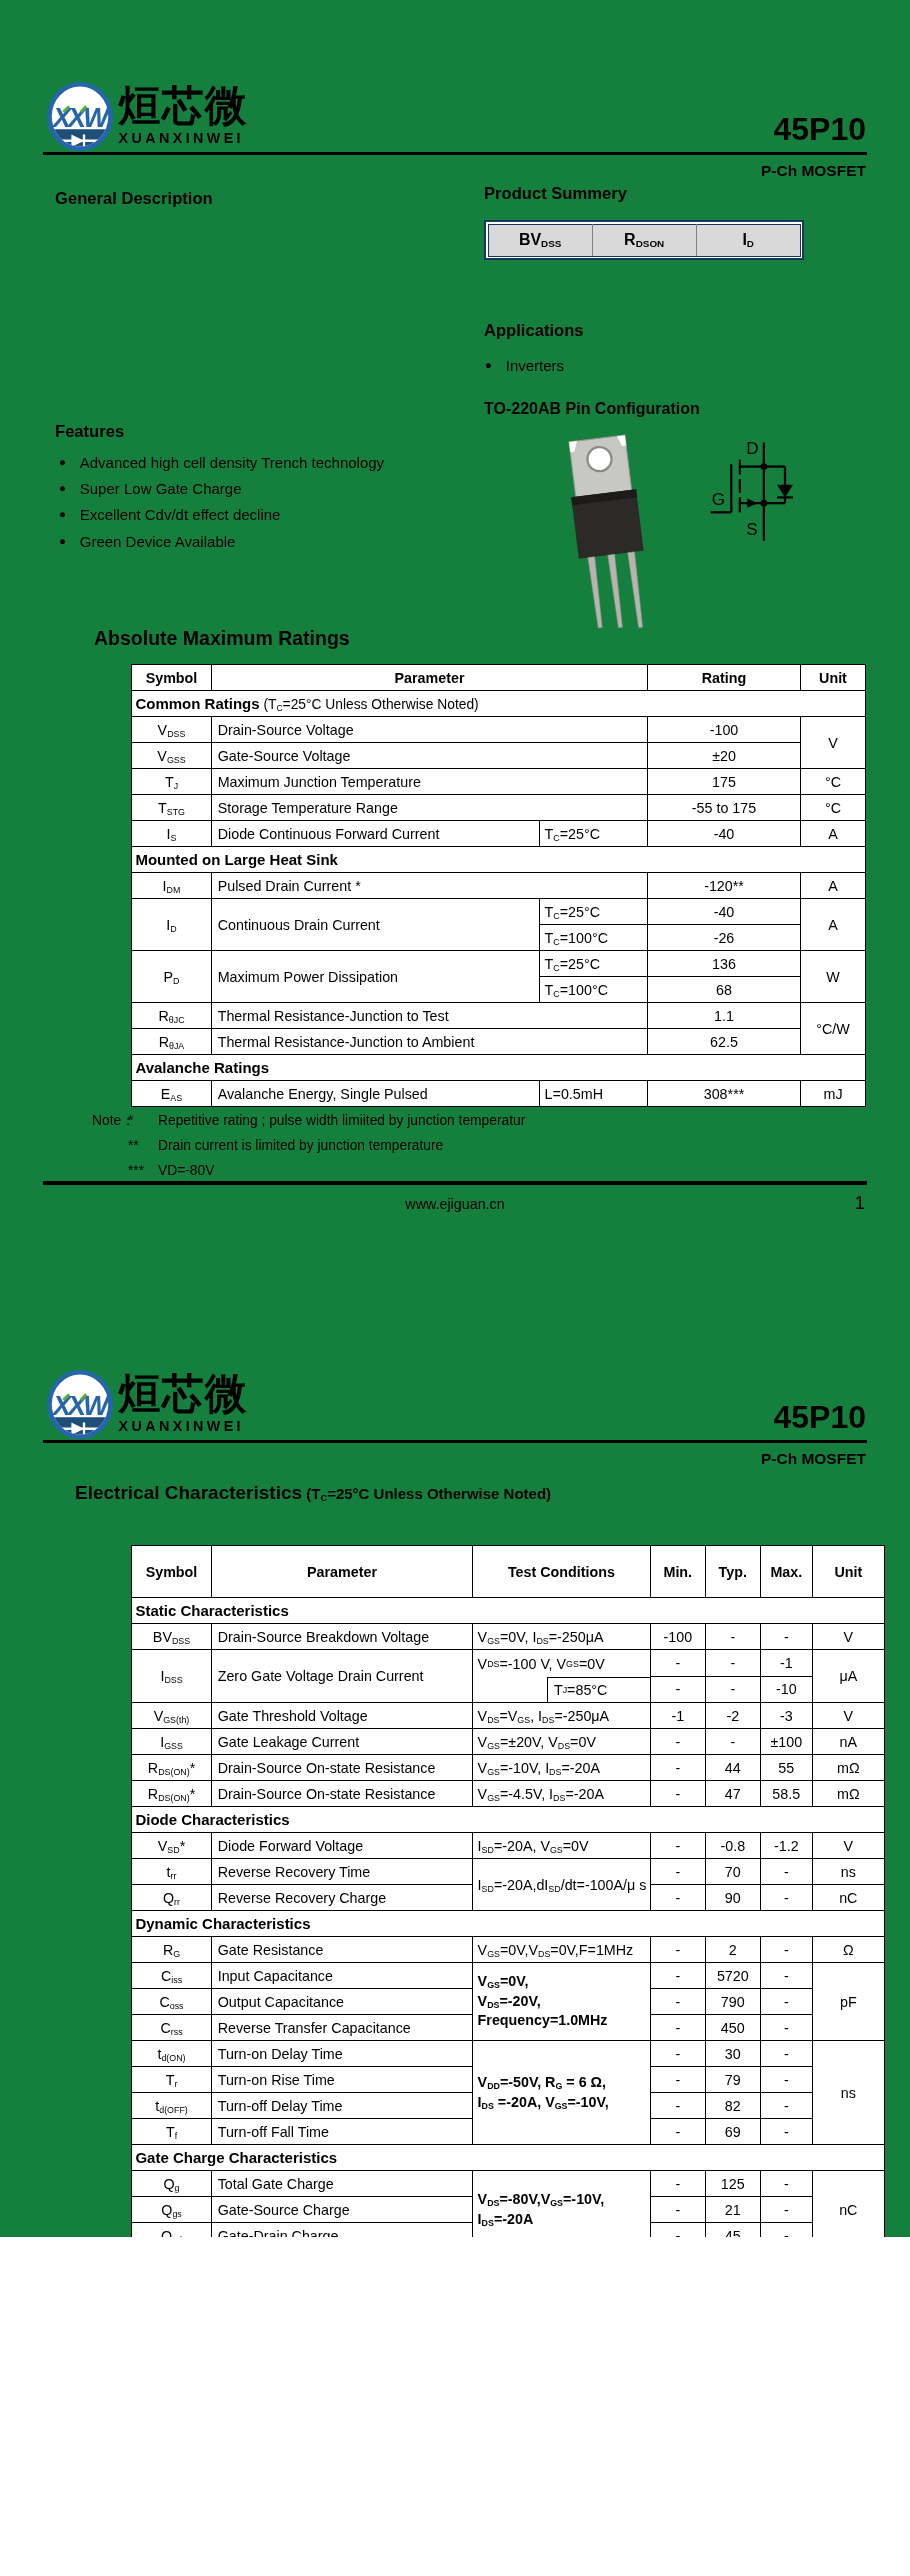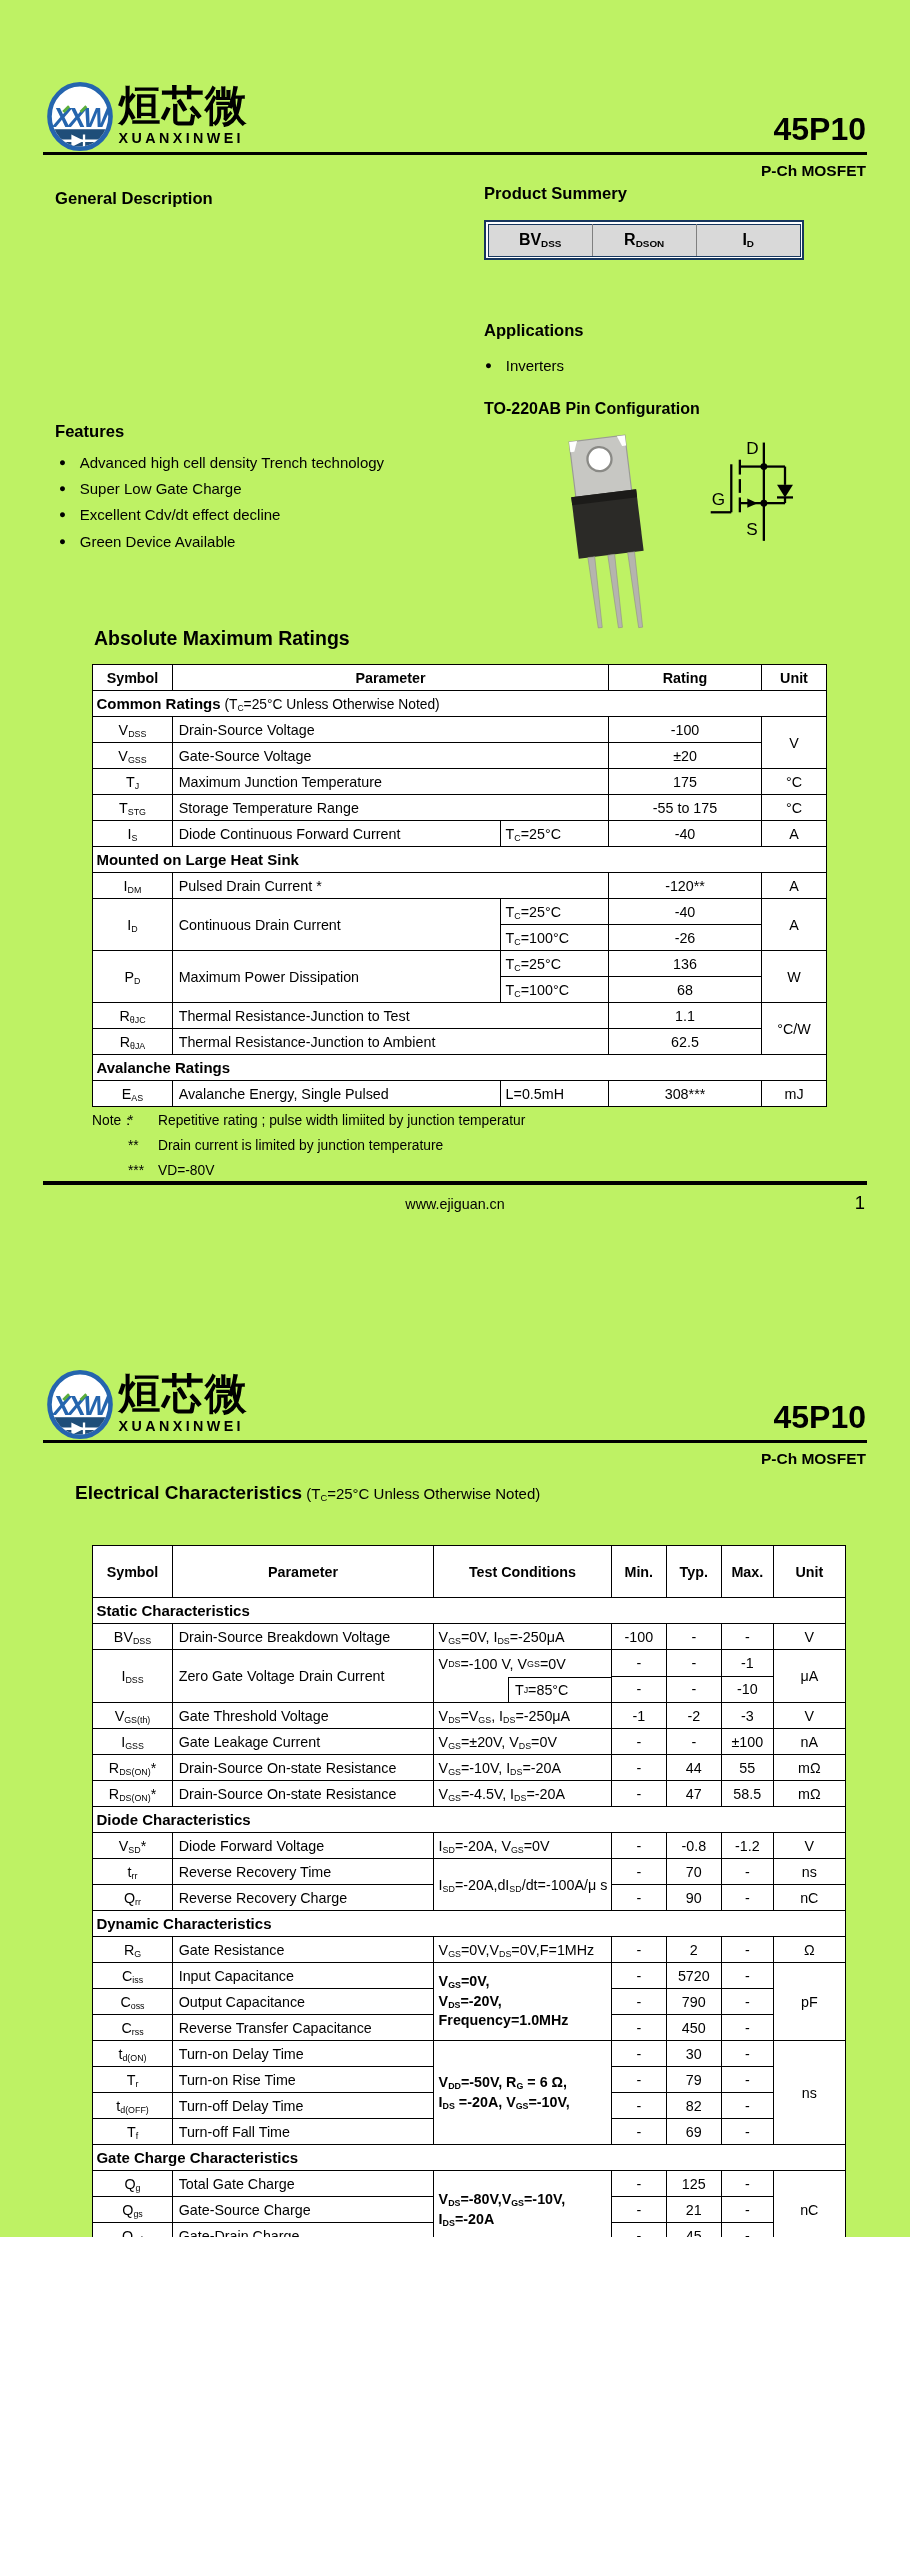--- a/index.html
+++ b/index.html
@@ -1,17 +1,17 @@
 <!DOCTYPE html>
 <html style="font-size:9.2px"><head>
 <meta charset="utf-8">
 <style>
   html,body{margin:0;padding:0;background:#fff;}
   body{width:910px;font-family:"Liberation Sans",sans-serif;color:#000;}
-  .sheet{position:relative;width:910px;height:2237px;background:#bef264;overflow:hidden;}
+  .sheet{position:relative;width:910px;height:2237px;background:#15803d;overflow:hidden;}
   .page{position:absolute;left:0;width:910px;}
   #pg1{top:0;height:1288px;}
   #pg2{top:1288px;height:1288px;}
   .abs{position:absolute;}
 
   
   .logo{left:46px;top:82px;width:275px;height:86px;display:flex;align-items:flex-start;}
   .logo-txt{margin-left:4.6px;}
   .logo-cn{font-size:42px;font-weight:bold;line-height:47px;letter-spacing:1.1px;font-family:"DejaVu Sans",sans-serif;}
   .logo-en{font-size:14.3px;letter-spacing:3.4px;font-weight:600;margin-top:1.1px;}
@@ -41,21 +41,21 @@
   .ps-wrap td:first-child{border-left:none;}
   .apps-title{left:484px;top:321px;}
   .app-item{left:485px;top:357px;width:287px;}
   .pin-title{left:484px;top:400px;font-size:16px;font-weight:bold;}
   .pkg{left:565px;top:431px;}
   .mos{left:705px;top:439px;}
 
   
   .tbl-title{font-size:19.5px;font-weight:bold;}
   .amr-title{left:94px;top:627px;}
-  .data{border-collapse:collapse;border:1.7px solid #000;table-layout:fixed;background:#fff;}
+  .data{border-collapse:collapse;border:1.7px solid #000;table-layout:fixed;background:#fff;margin-left:39px;}
   .data td{border:1.1px solid #000;font-size:14.3px;text-align:center;padding:0 3.4px;vertical-align:middle;overflow:hidden;}
   .data tr{height:26px;}
   .data tr.hd td{font-weight:bold;}
   .data tr.sec td{text-align:left;font-weight:bold;font-size:15px;padding-left:3.4px;}
   .data td.pl{text-align:left;padding-left:5.7px;}
   .data td.cl{text-align:left;padding-left:4.6px;}
   .data td.pre{white-space:pre-line;text-align:left;padding-left:4.6px;line-height:19.5px;font-weight:bold;}
   .data td.ovf{overflow:visible;white-space:nowrap;text-align:left;padding-left:4.6px;}
   .amr-table{left:92px;top:664px;}
   sub{font-size:0.62em;line-height:0;vertical-align:-0.25em;}
@@ -65,21 +65,21 @@
   .nlab{width:36px;flex:none;}
   .nmark{width:30px;flex:none;}
 
   .f-rule{left:43px;width:824px;height:4px;background:#000;}
   .f-url{left:43px;width:824px;text-align:center;font-size:14.3px;}
   .f-pg{right:45px;font-size:18.4px;}
   #pg1 .f-rule{top:1181px;} #pg1 .f-url{top:1196px;} #pg1 .f-pg{top:1192px;}
   #pg2 .f-rule{top:1212px;} #pg2 .f-url{top:1228px;} #pg2 .f-pg{top:1223px;}
 
   .ec-title{left:75px;top:194px;font-size:19px;font-weight:bold;}
-  .ec-title .nrm{font-weight:normal;font-size:15px;}
+  .ec-title .nrm{font-weight:bold;font-size:15px;}
   .ec-table{left:92px;top:257px;}
   .ec-table tr.hd{height:52px;}
   .subwrap{display:flex;flex-direction:column;height:52px;}
   .cond-top{flex:1;display:flex;align-items:center;padding-left:4.6px;text-align:right;}
   .subbox{height:25px;width:58%;margin-left:auto;border-top:1.1px solid #000;border-left:1.1px solid #000;display:flex;align-items:center;padding-left:5.7px;box-sizing:border-box;text-align:left;}
   .ec-note{left:99px;top:999px;font-size:15px;}
 </style>
 </head>
 <body>
 

